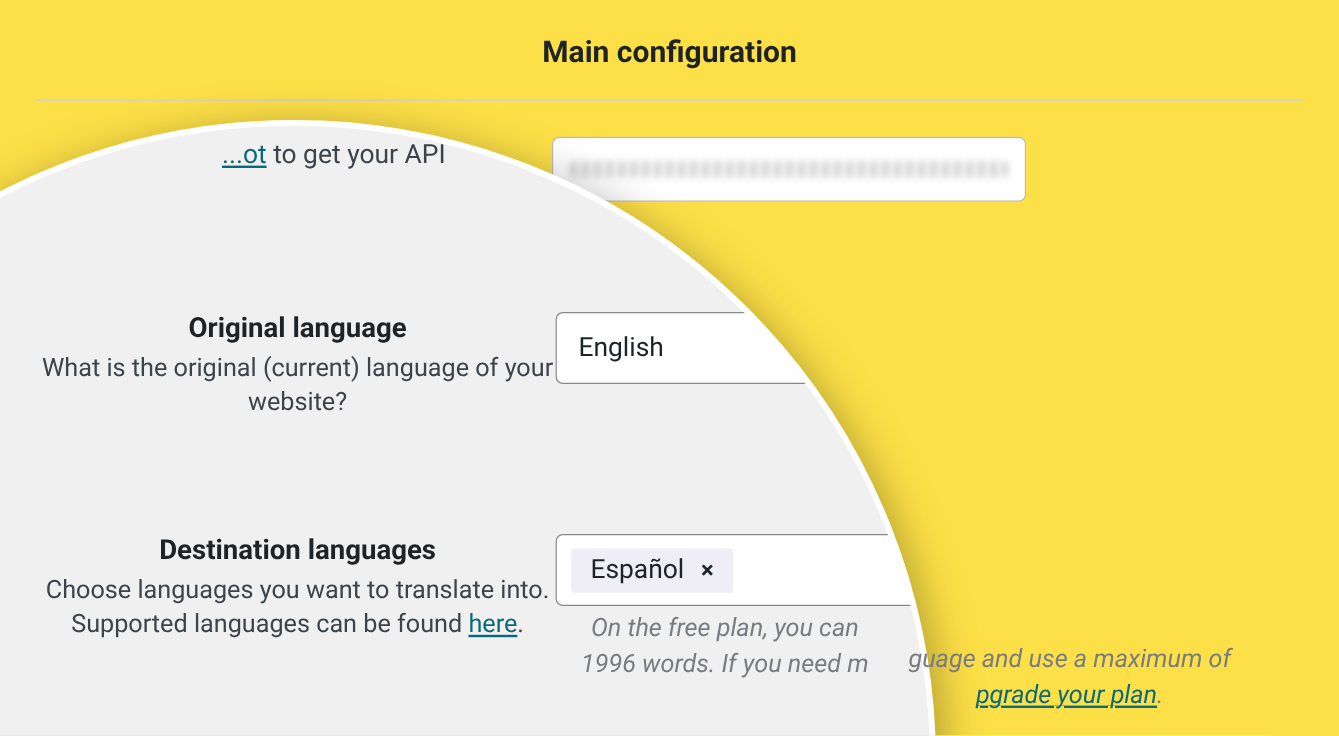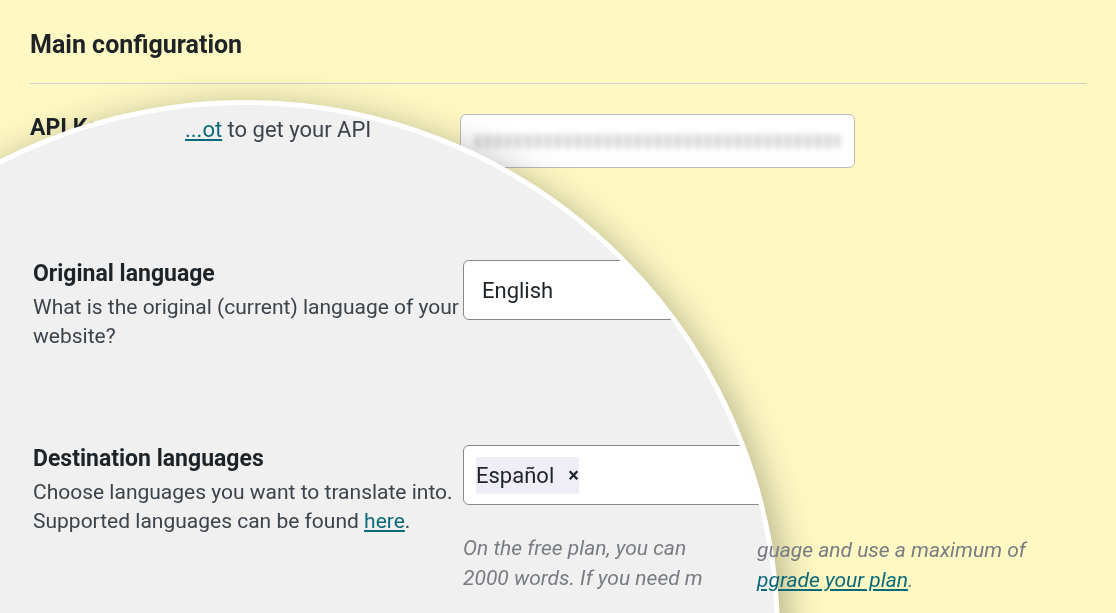--- a/index.html
+++ b/index.html
@@ -7,23 +7,24 @@
       font-family: -apple-system, BlinkMacSystemFont, "Segoe UI", Roboto, sans-serif;
       background: #f0f0f0;
       width: 1116px;
       height: 613px;
       overflow: hidden;
       position: relative;
       color: #1d2327;
     }
     .page {
       padding: 30px 30px 0 30px;
-      background: #fef9c3;
+      background: #fde047;
       height: 100%;
       position: relative;
+      text-align: center;
     }
     .page-title {
       font-size: 25px;
       font-weight: 700;
       color: #1d2327;
       padding-bottom: 24px;
       border-bottom: 1px solid #d0d0d0;
       margin-bottom: 30px;
     }
     .form-row {
@@ -112,40 +113,40 @@
       border: 1px solid #888;
       border-radius: 6px;
       padding: 10px 12px;
       display: flex;
       align-items: center;
       gap: 8px;
       cursor: text;
     }
     .tag {
       background: #efedf5;
-      padding: 6px 0;
+      padding: 6px 16px;
       font-size: 22px;
       color: #1d2327;
       display: inline-flex;
       align-items: center;
       gap: 10px;
       border-radius: 3px;
     }
     .tag-remove {
       font-size: 20px;
       font-weight: 700;
       color: #1d2327;
       cursor: pointer;
       padding-left: 4px;
     }
     .hint-text {
       font-size: 21px;
       font-style: italic;
       color: #787c82;
-      margin-top: 28px;
+      margin-top: 4px;
       line-height: 1.45;
     }
 
     
     .magnifier {
       position: absolute;
       left: -290px;
       top: 100px;
       width: 1070px;
       height: 1070px;
@@ -216,21 +217,21 @@
         </div>
         <div class="form-right">
           <div class="multiselect">
             <span class="tag">
               <span>Español</span>
               <span class="tag-remove">×</span>
             </span>
           </div>
           <div class="hint-text">
             <span>On the free plan, you can </span><br>
-            <span>2000 words. If you need m</span>
+            <span>1996 words. If you need m</span>
           </div>
         </div>
       </div>
 
     </div>
   </div>
 
   <div style="position:absolute; left:757px; top:535px; font-size:21px; font-style:italic; color:#787c82; line-height:1.45;">
     <span>guage and use a maximum of</span><br>
     <a href="#" style="color:#0b6a7a; text-decoration:underline; font-style:italic">pgrade your plan</a><span>.</span>

